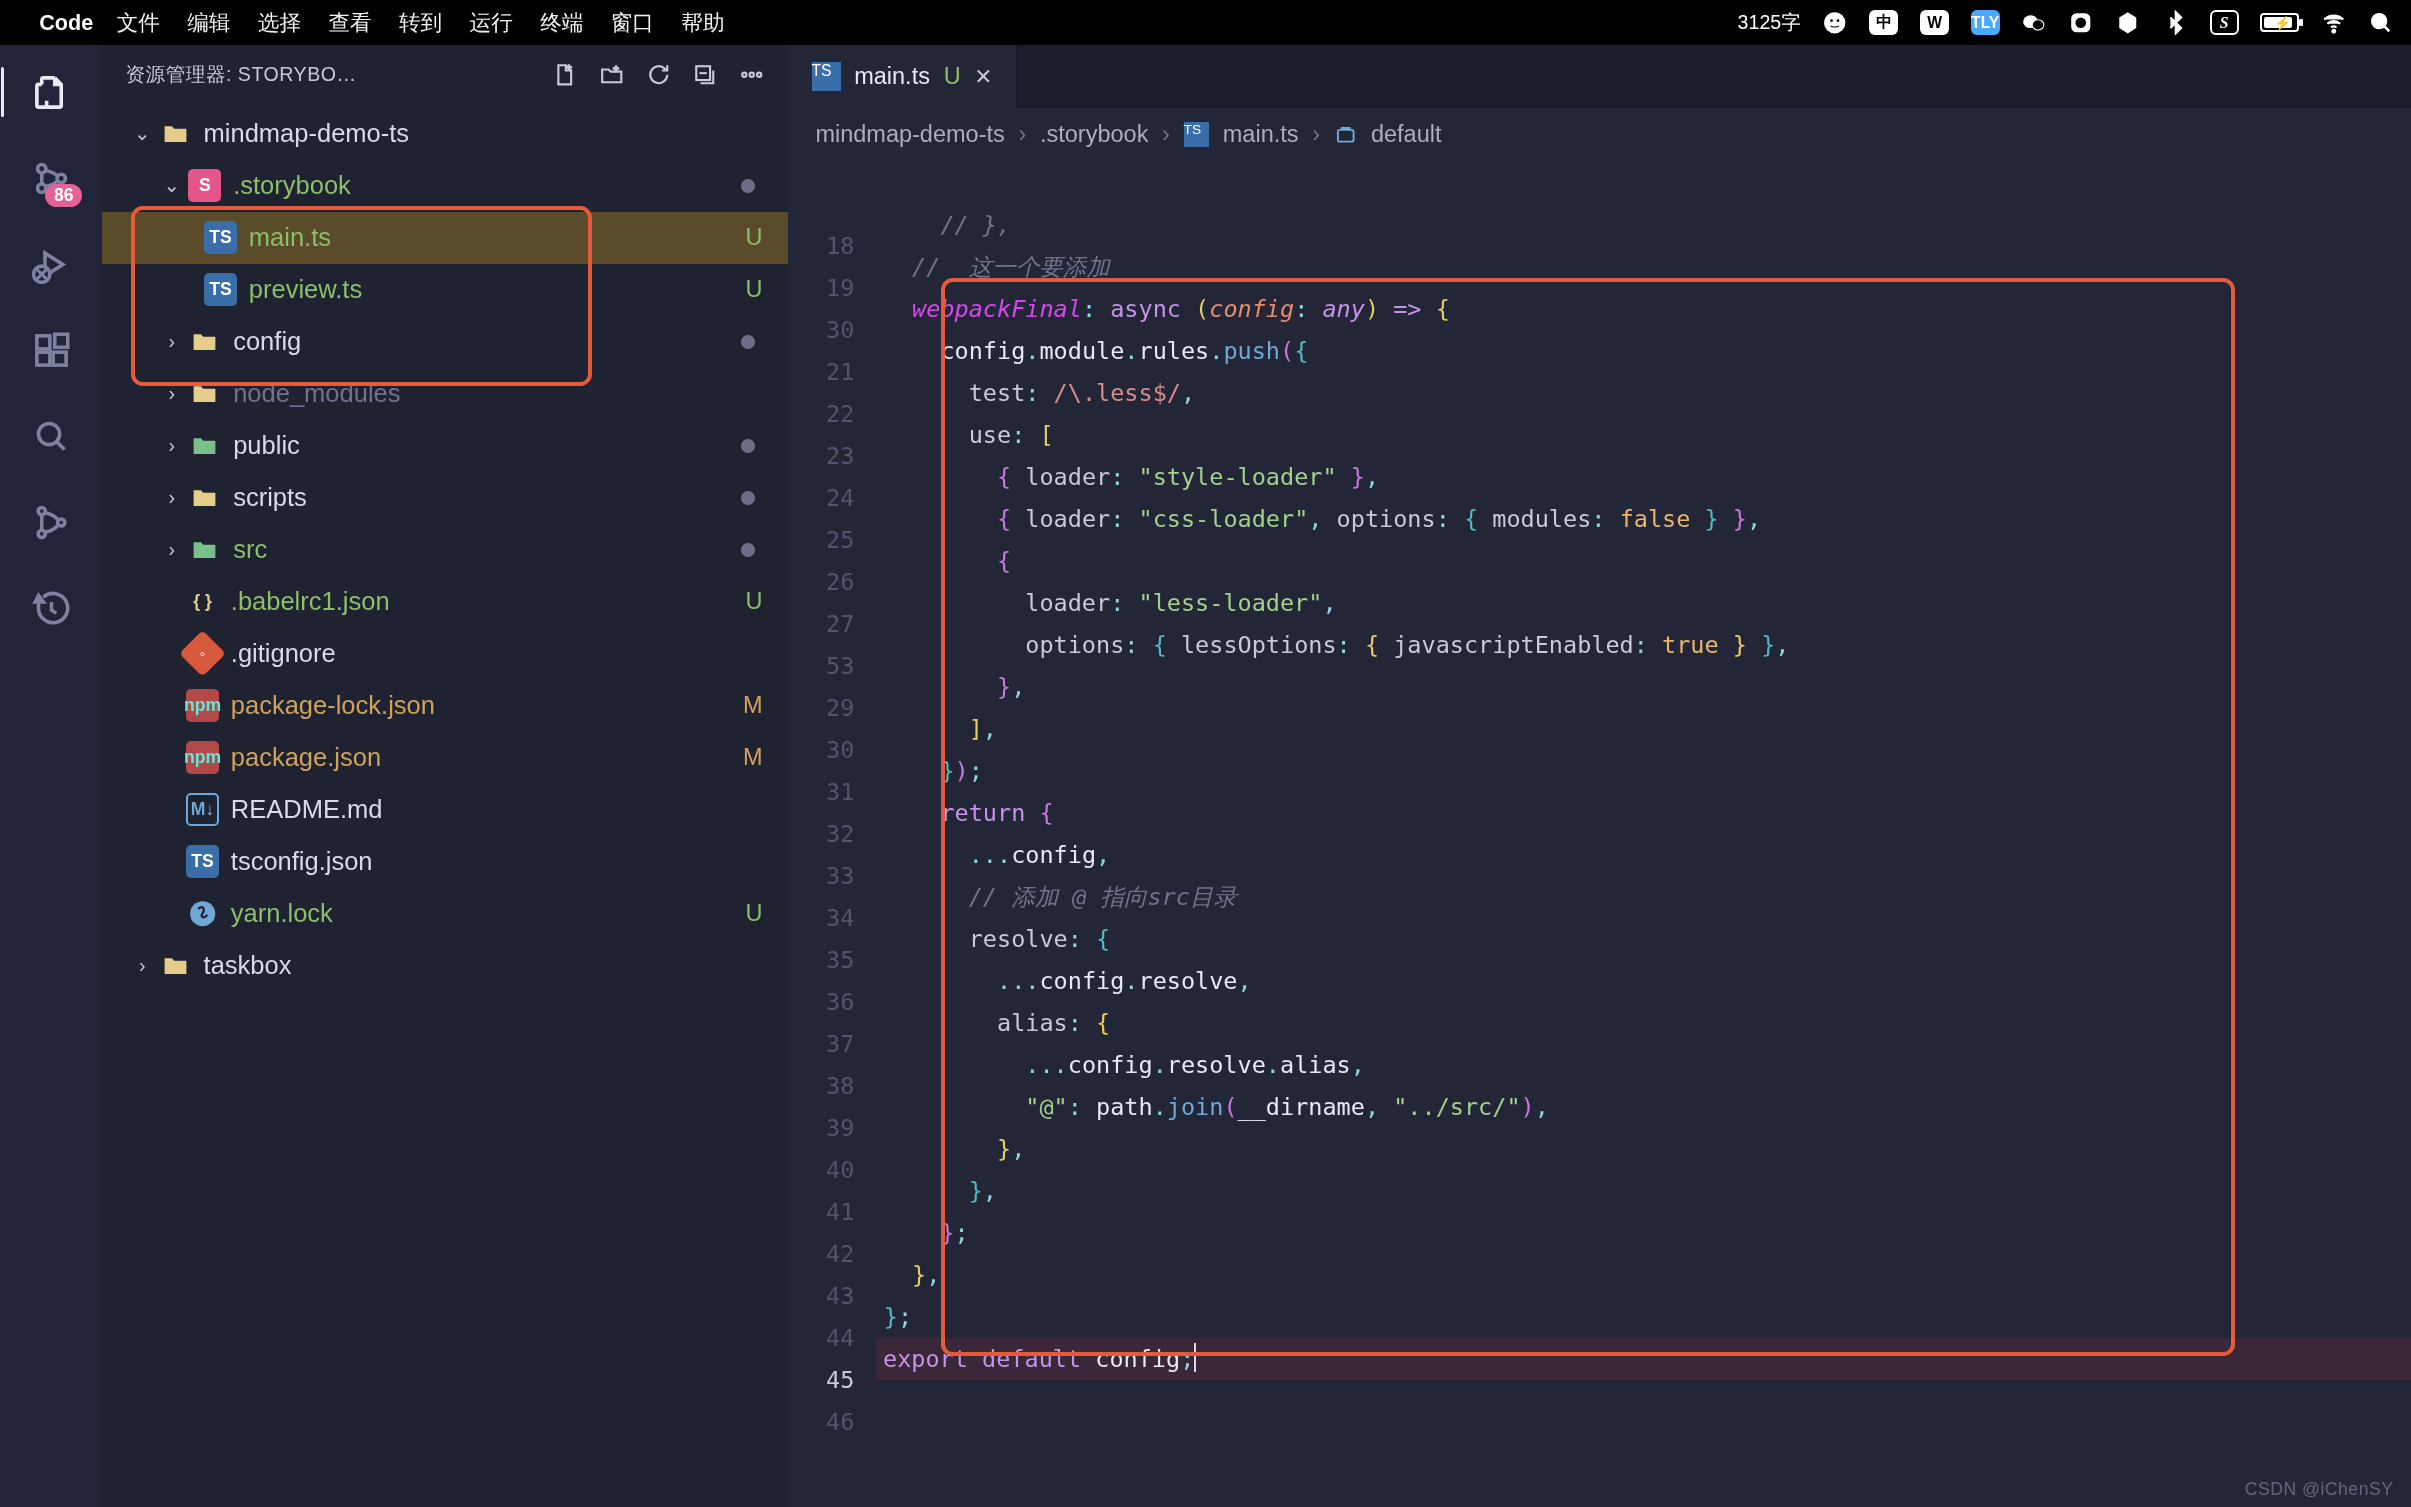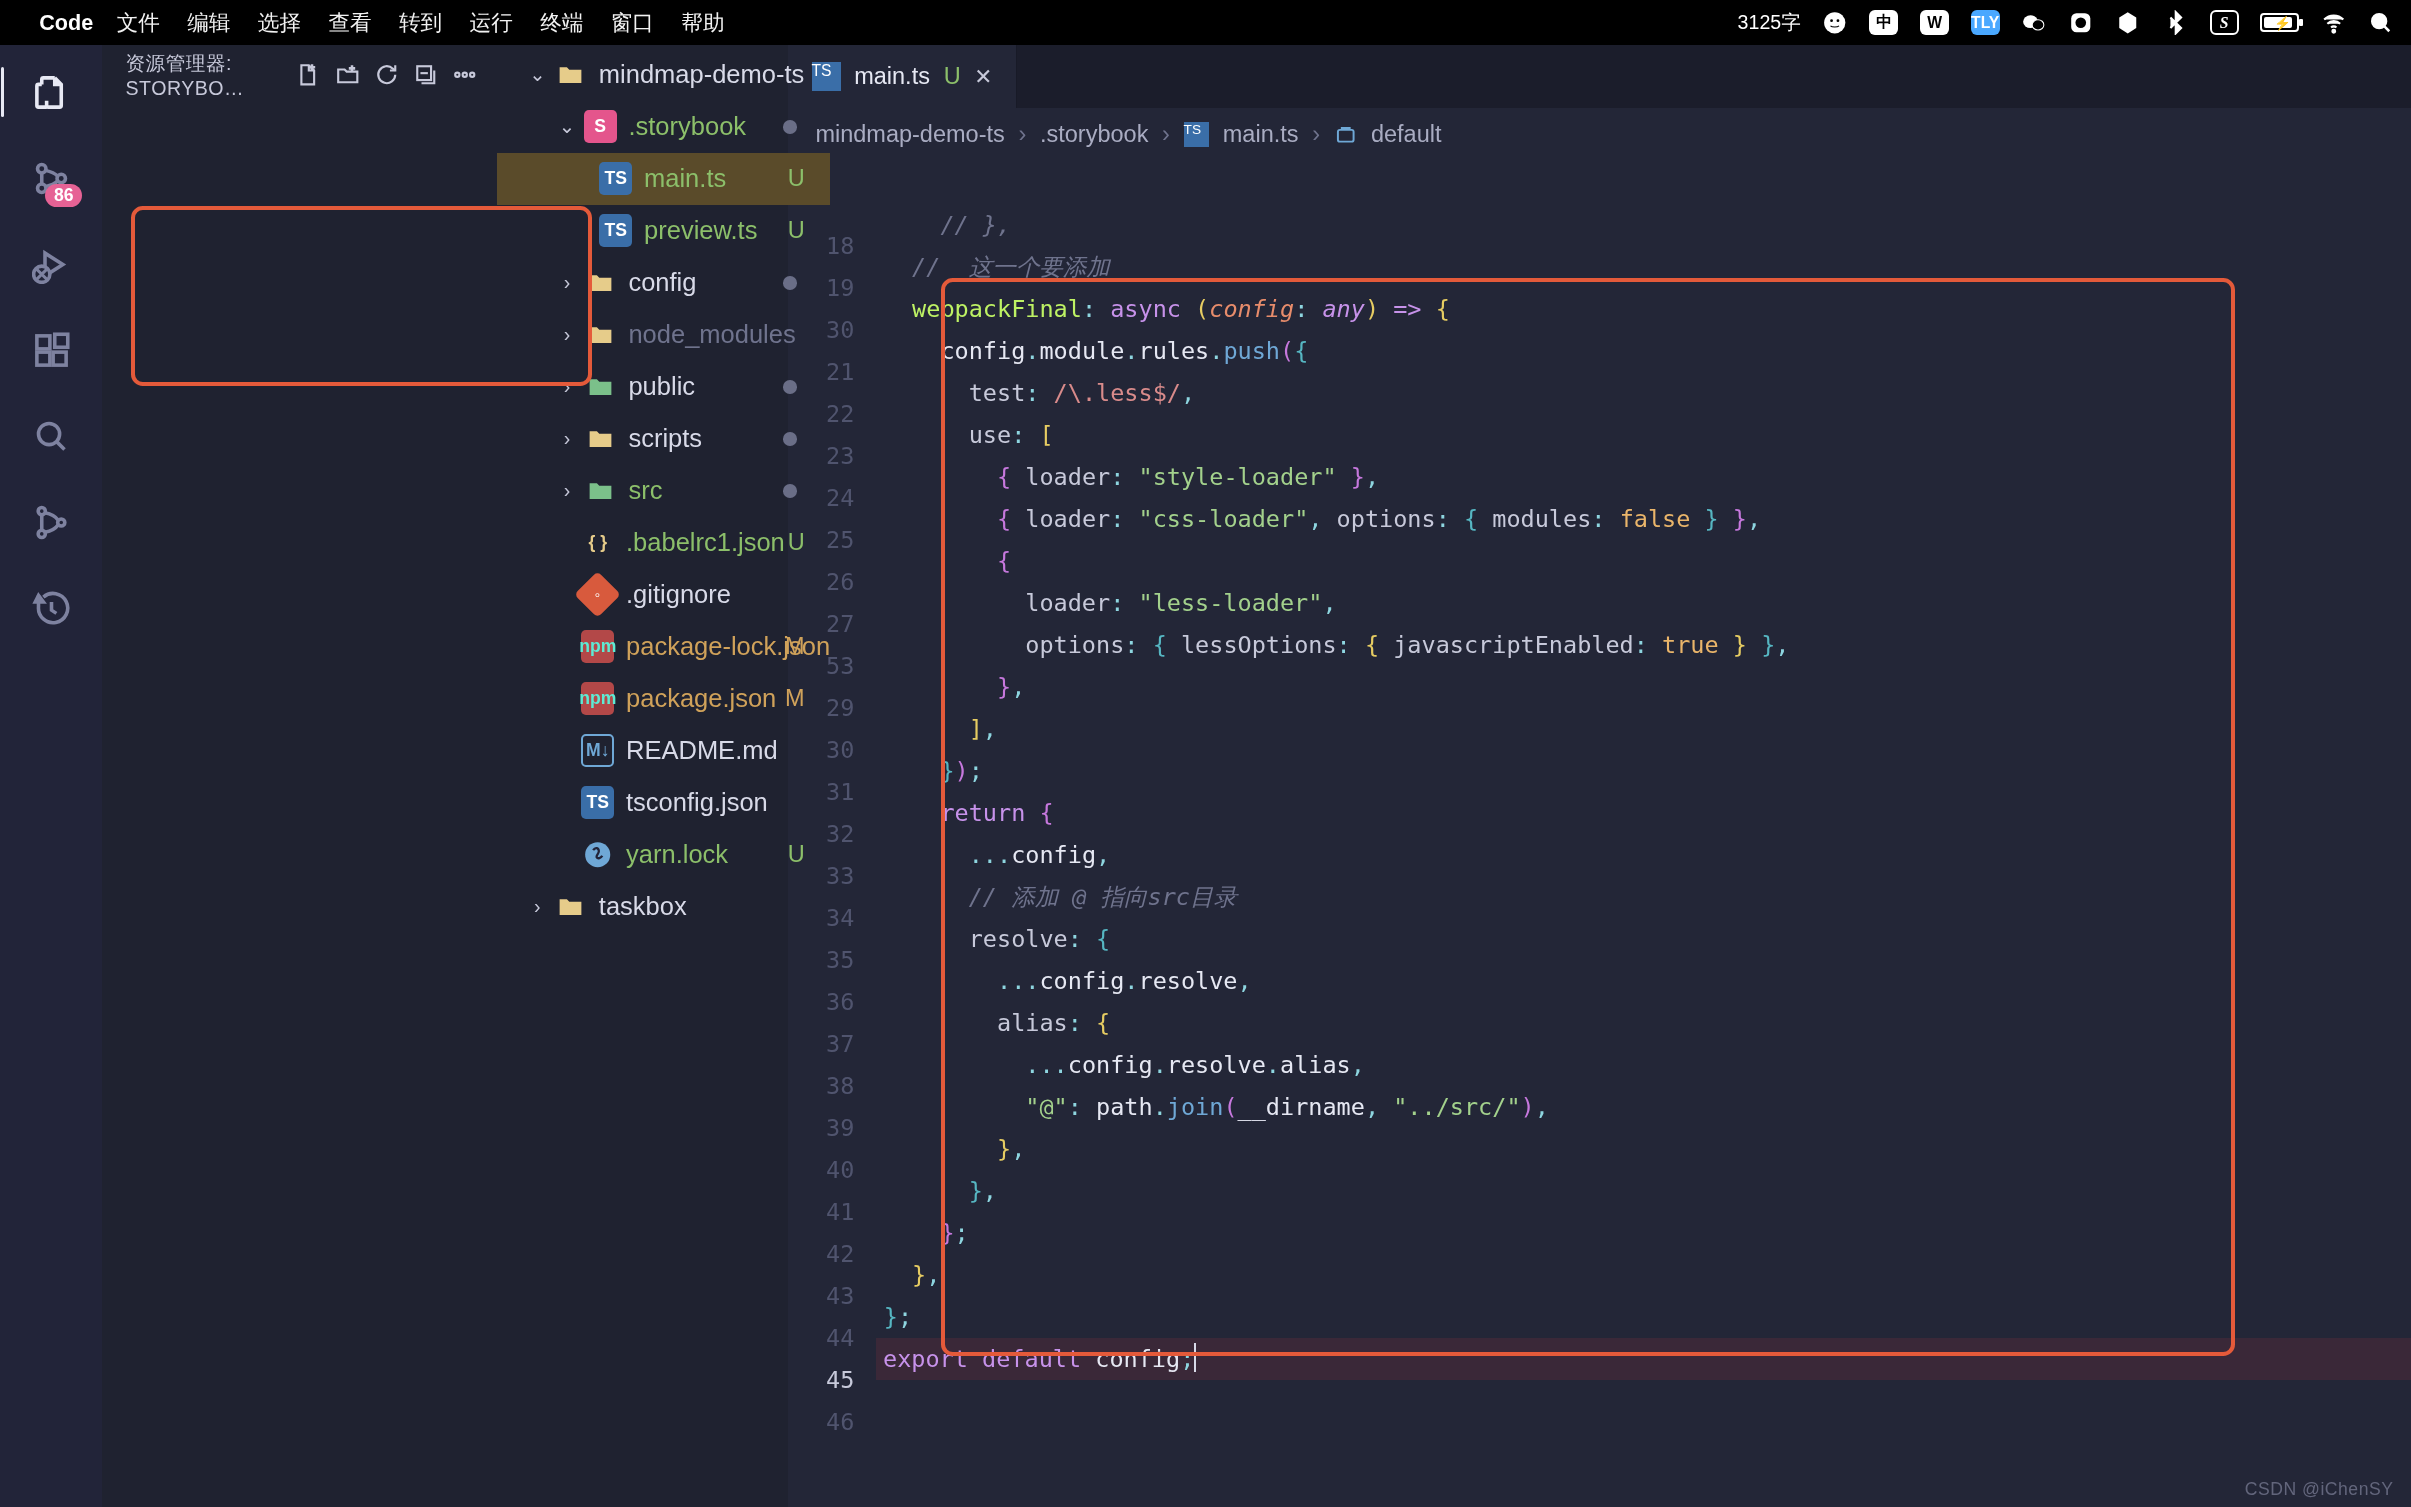--- a/index.html
+++ b/index.html
@@ -25,21 +25,21 @@
 
   
   .vscode { position:absolute; top:45px; left:0; right:0; bottom:0; display:flex; background:#1f2230; }
   .activitybar { width:102px; background:#222439; display:flex; flex-direction:column; align-items:center; padding-top:25.5px; gap:43px; }
   .activitybar .act-item{ width:43px;height:43px; display:flex;align-items:center;justify-content:center; color:#7e82a0; position:relative;}
   .activitybar .act-item.active{ color:#e8e9f4;}
   .activitybar .act-item.active::before{content:"";position:absolute;left:-29px;top:-3.9px;bottom:-3.9px;width:3.9px;background:#e8e9f4;border-radius:2px;}
   .activitybar svg{width:39px;height:39px;fill:none;stroke:currentColor;stroke-width:2.2;}
   .badge-pill{position:absolute; bottom:-7.8px; right:-9.8px; background:#e66295; color:#fff; font-size:17.6px; border-radius:15.7px; padding:1px 8.8px; font-weight:600;}
 
-  .sidebar { width:686px; background:#1f2230; display:flex; flex-direction:row; }
+  .sidebar { width:686px; background:#1f2230; display:flex; flex-direction:column; }
   .sidebar-header{ height:59px; display:flex; align-items:center; padding:0 19.6px 0 23.5px; font-size:19.6px; color:#c7c9da; }
   .sidebar-header .title{ letter-spacing:0.5px;}
   .sidebar-header .spacer{flex:1;}
   .sidebar-header .hdr-icon{width:33px;height:33px;display:inline-flex;align-items:center;justify-content:center;margin-left:13.7px;color:#c7c9da;}
   .sidebar-header svg{width:25.5px;height:25.5px;fill:none;stroke:currentColor;stroke-width:2;}
 
   .tree{ padding:3.9px 0 0 0; font-size:25.5px; }
   .tree-row{ height:52px; display:flex; align-items:center; padding-left:13.7px; position:relative; color:#d8dae8;}
   .tree-row .status-char{position:absolute; right:25.5px; font-size:23.5px;}
   .tree-row .status-char.u{ color:#8cbf6a;}
@@ -85,21 +85,21 @@
   .breadcrumb .ts-ico{width:25.5px;height:25.5px;font-size:13.7px;}
   .breadcrumb .cube{display:inline-flex;color:#6fa8d6;}
   .breadcrumb .cube svg{width:23.5px;height:23.5px;fill:none;stroke:currentColor;stroke-width:2;}
 
   .code-area{ flex:1; overflow:hidden; display:flex; font-family:"Menlo","Monaco",monospace; font-size:23.5px; line-height:42px;align-items:center;}
   .gutter{ width:88px; text-align:right; padding-right:21.6px; color:#50546e;}
   .gutter .lnactive{color:#c7c9da;}
   .code{ flex:1; white-space:pre; padding-left:7.8px; color:#c7c9da;}
   .code .active-line{background:#3a2838; display:block; margin-left:-7.8px; padding-left:7px;}
   .tok-kw{color:#c792ea;} 
-  .tok-fn{color:#bef264;}
+  .tok-fn{color:#d946ef;font-style:italic;}
   .tok-prop{color:#c7c9da;}
   .tok-id{color:#e6e8f3;}
   .tok-param{color:#e78c6b; font-style:italic;}
   .tok-typ{color:#c792ea; font-style:italic;}
   .tok-pun{color:#8ed6e0;}
   .tok-brace{color:#e6cc62;}
   .tok-brace2{color:#c678dd;}
   .tok-brace3{color:#56b6c2;}
   .tok-str{color:#a3d18c;}
   .tok-re{color:#d98b8b;}

